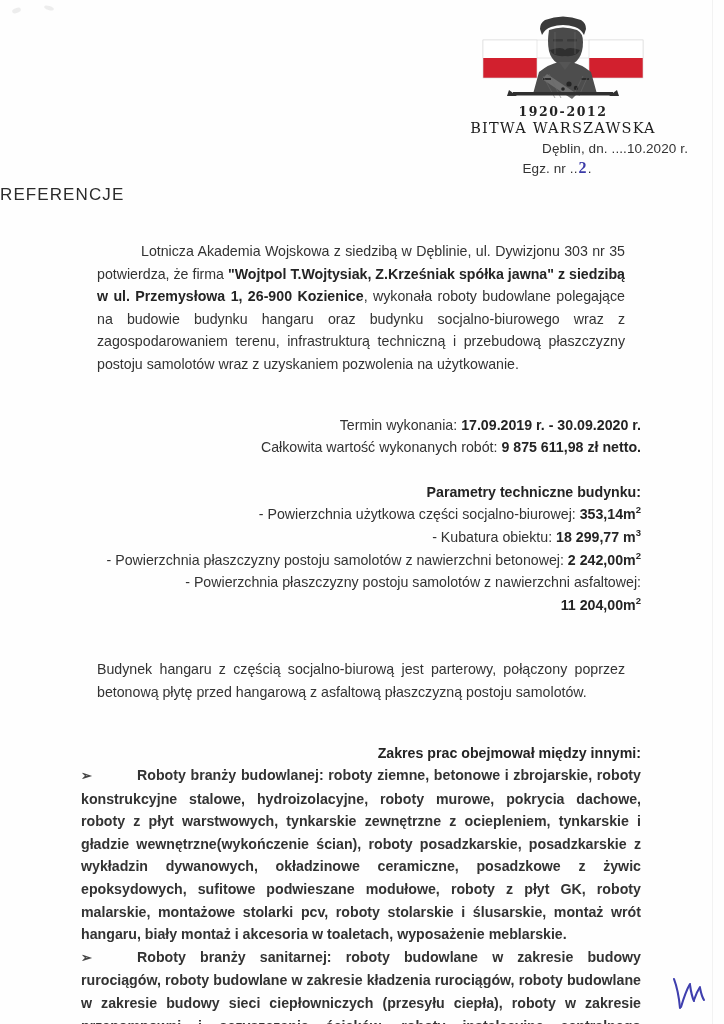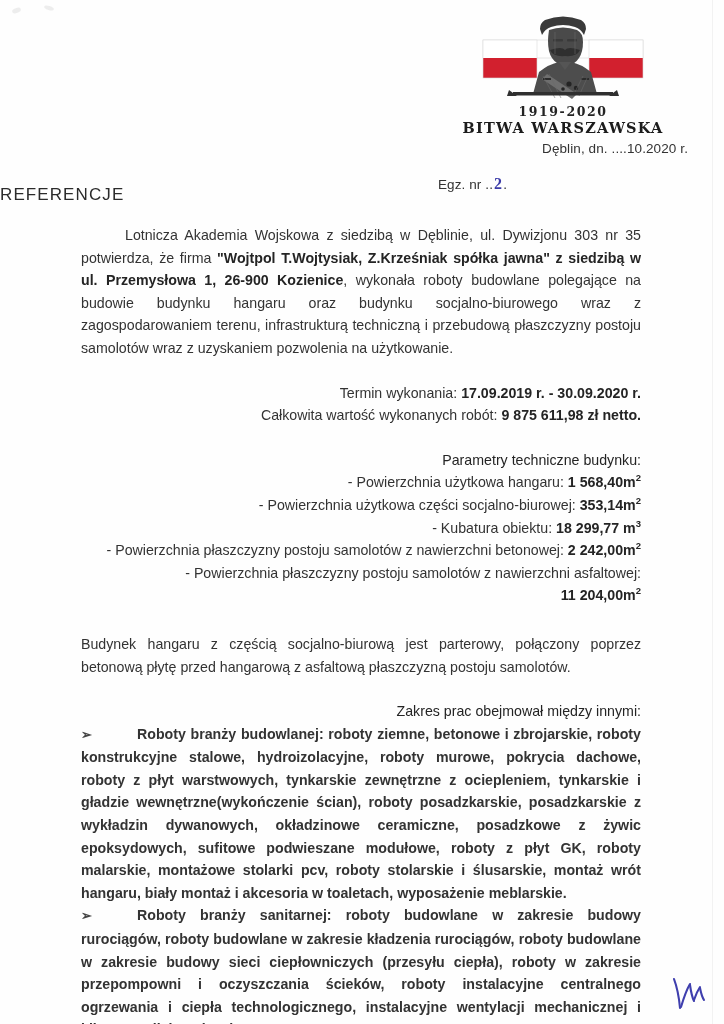--- a/index.html
+++ b/index.html
@@ -63,40 +63,40 @@
     font-family: "DejaVu Serif", serif;
     font-weight: bold;
     font-size: 12.5px;
     letter-spacing: 1.6px;
     color: #232323;
     margin-top: 1px;
     line-height: 1.1;
   }
   .emblem-title {
     font-family: "DejaVu Serif", serif;
-    font-weight: bold;
+    font-weight: normal;
     font-size: 14.5px;
     letter-spacing: 1.2px;
     color: #1c1c1c;
     line-height: 1.15;
     margin-top: 1px;
   }
   .date-line {
     font-size: 13.5px;
     color: #333;
     margin-top: 5px;
     text-align: right;
     padding-left: 6px;
     letter-spacing: .1px;
   }
   .egz-line {
     font-size: 13.5px;
     color: #333;
-    margin-top: 19px;
-    text-align: left;
+    margin-top: 3px;
+    text-align: center;
     padding-right: 12px;
     letter-spacing: .1px;
   }
   .egz-num {
     color: #3b3ba8;
     font-size: 16px;
     font-weight: bold;
     font-family: "Liberation Serif", serif;
     padding: 0 1px;
   }
@@ -117,32 +117,32 @@
     position: absolute;
     top: 224px;
     left: 81px;
     width: 560px;
     font-size: 14.2px;
     line-height: 22.6px;
     color: #333;
   }
 
   p.just {
-    margin: 0;
+    margin: 16px;
     text-align: justify;
     text-justify: inter-word;
   }
   p.just.first { text-indent: 44px; }
   p.left { margin: 0; text-align: right; }
   .gap-md { height: 22px; }
   .gap-lg { height: 26px; }
 
   b, .b { font-weight: bold; color: #242424; }
 
-  .param-head { font-weight: normal; color: #242424; }
+  .param-head { font-weight: bold; color: #242424; }
 
   .bullet-para {
     margin: 0;
     text-align: justify;
     text-justify: inter-word;
     position: relative;
     text-indent: 0;
     font-weight: bold;
   }
   .arrow {
@@ -224,21 +224,21 @@
               <path d="M98 20 l0 22"></path>
           </g>
         </g>
 
         <rect x="36" y="80" width="100" height="3.5" fill="#2f2f2f"></rect>
         <path d="M32 78 l8 6 h-10 z" fill="#2f2f2f"></path>
         <path d="M140 78 l-8 6 h10 z" fill="#2f2f2f"></path>
       </svg>
     </div>
 
-    <div class="emblem-year">1919-2020</div>
+    <div class="emblem-year">1920-2012</div>
     <div class="emblem-title">BITWA WARSZAWSKA</div>
     <div class="date-line">Dęblin, dn. ....10.2020 r.</div>
     <div class="egz-line">
       <span>Egz. nr ..</span><span class="egz-num">2</span><span>.</span>
     </div>
   </div>
 
   <div class="doc-title">REFERENCJE</div>
 
   <div class="content">
@@ -247,21 +247,20 @@
 
     <div class="gap-md"></div>
 
     <p class="left"><span>Termin wykonania: </span><b>17.09.2019 r. - 30.09.2020 r.</b></p>
     <p class="left"><span>Całkowita wartość wykonanych robót: </span><b>9 875 611,98 zł netto.</b></p>
 
     <div class="gap-md"></div>
 
     <p class="left param-head">Parametry techniczne budynku:</p>
 
-    <p class="left"><span>- Powierzchnia użytkowa hangaru: </span><b>1 568,40m</b><b><sup>2</sup></b></p>
     <p class="left"><span>- Powierzchnia użytkowa części socjalno-biurowej: </span><b>353,14m</b><b><sup>2</sup></b></p>
     <p class="left"><span>- Kubatura obiektu: </span><b>18 299,77 m</b><b><sup>3</sup></b></p>
     <p class="left"><span>- Powierzchnia płaszczyzny postoju samolotów z nawierzchni betonowej: </span><b>2 242,00m</b><b><sup>2</sup></b></p>
     <p class="left"><span>- Powierzchnia płaszczyzny postoju samolotów z nawierzchni asfaltowej:</span></p>
     <p class="left"><b>11 204,00m</b><b><sup>2</sup></b></p>
 
     <div class="gap-lg"></div>
 
     <p class="just">Budynek hangaru z częścią socjalno-biurową jest parterowy, połączony poprzez betonową płytę przed hangarową z asfaltową płaszczyzną postoju samolotów.</p>
 

